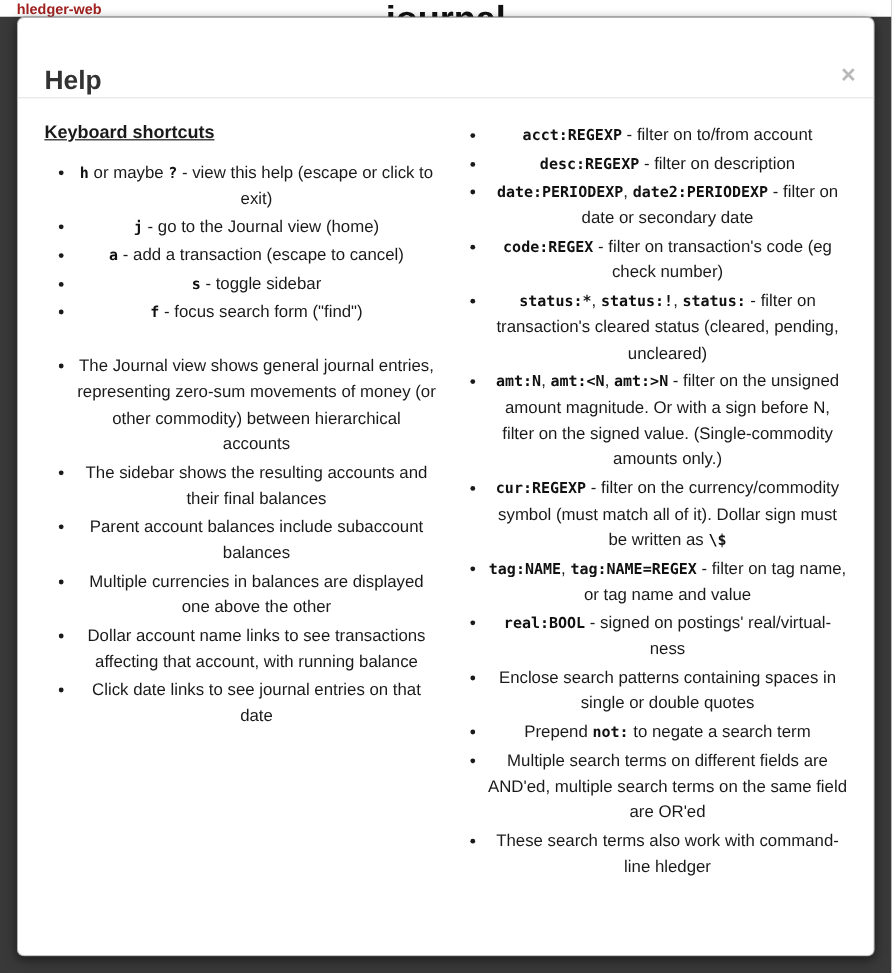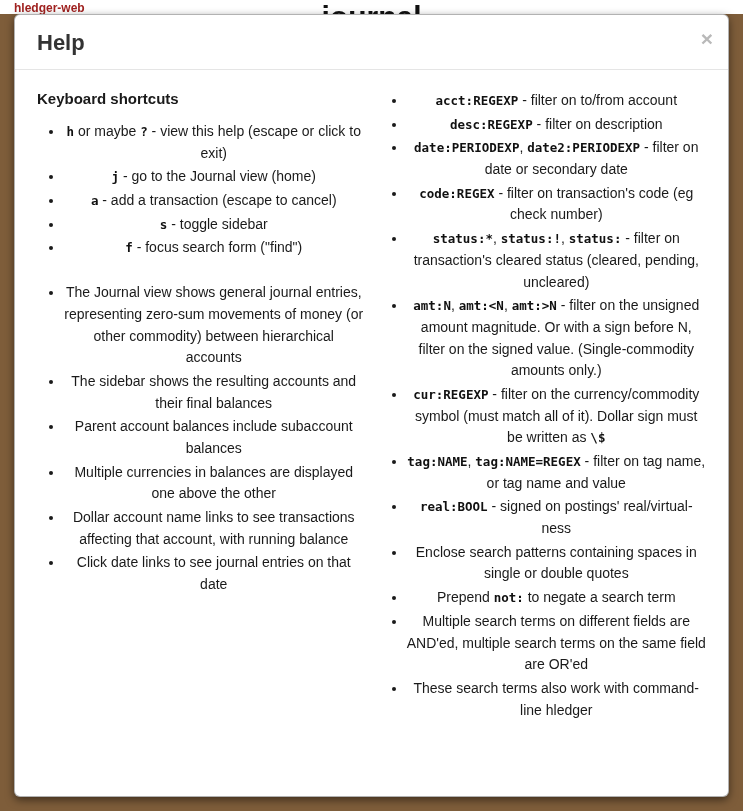--- a/index.html
+++ b/index.html
@@ -1,37 +1,37 @@
 <!DOCTYPE html>
 <html><head>
 <meta charset="utf-8">
 <style>
   * { margin:0; padding:0; box-sizing:border-box; }
   html,body { width:743px; height:811px; overflow:hidden; }
   body { font-family:"Liberation Sans", sans-serif; background:#fff; }
-  .screen { position:relative; width:743px; height:811px; overflow:hidden; background:#fdba74; }
+  .screen { position:relative; width:743px; height:811px; overflow:hidden; background:#737373; }
 
   
   .page-top { position:absolute; top:0; left:0; right:0; height:14px; background:#fff; overflow:hidden; }
   .brand { position:absolute; left:14px; top:1px; font-size:12px; font-weight:bold; color:#a02220; text-decoration:none; cursor:pointer; }
   .page-heading { position:absolute; left:0; right:0; top:0; text-align:center; font-size:30px; font-weight:bold; color:#111; }
 
   .backdrop { position:absolute; left:0; right:0; top:14px; bottom:0; background:rgba(0,0,0,0.5); }
 
   .modal { position:absolute; left:14px; top:14px; width:715px; height:783px; background:#fff;
            border:1px solid rgba(0,0,0,0.3); border-radius:6px; overflow:hidden;
            box-shadow:0 3px 9px rgba(0,0,0,0.5); }
-  .modal-header { position:relative; padding:15px 20px 13px 22px; border-bottom:1px solid #e5e5e5; }
+  .modal-header { position:relative; padding:15px 20px 1px 22px; border-bottom:1px solid #e5e5e5;margin-top:24px; }
   .modal-title { font-size:22px; font-weight:bold; color:#333; }
   .close { position:absolute; right:15px; top:13px; background:none; border:none; font-size:21px;
            font-weight:bold; color:#b9b9b9; line-height:1; cursor:pointer; }
 
   .modal-body { display:flex; justify-content:space-between; padding:20px 22px 10px; }
   .col { width:48.8%; }
-  .section-heading { font-size:15px; font-weight:bold; color:#1a1a1a; margin:0 0 14px; }
+  .section-heading { font-size:15px; font-weight:bold; color:#1a1a1a; margin:0 0 14px;text-decoration:underline; }
   .col ul { margin:0 0 23px; padding-left:27px; list-style:disc;text-align:center; }
   .col li { font-size:14px; line-height:1.55; color:#1a1a1a; margin-bottom:2px; }
   code { font-family:"DejaVu Sans Mono", monospace; font-weight:bold; font-size:12.5px; color:#111; }
 </style>
 </head>
 <body>
 
 <div class="screen">
 
   <div class="page-top">

